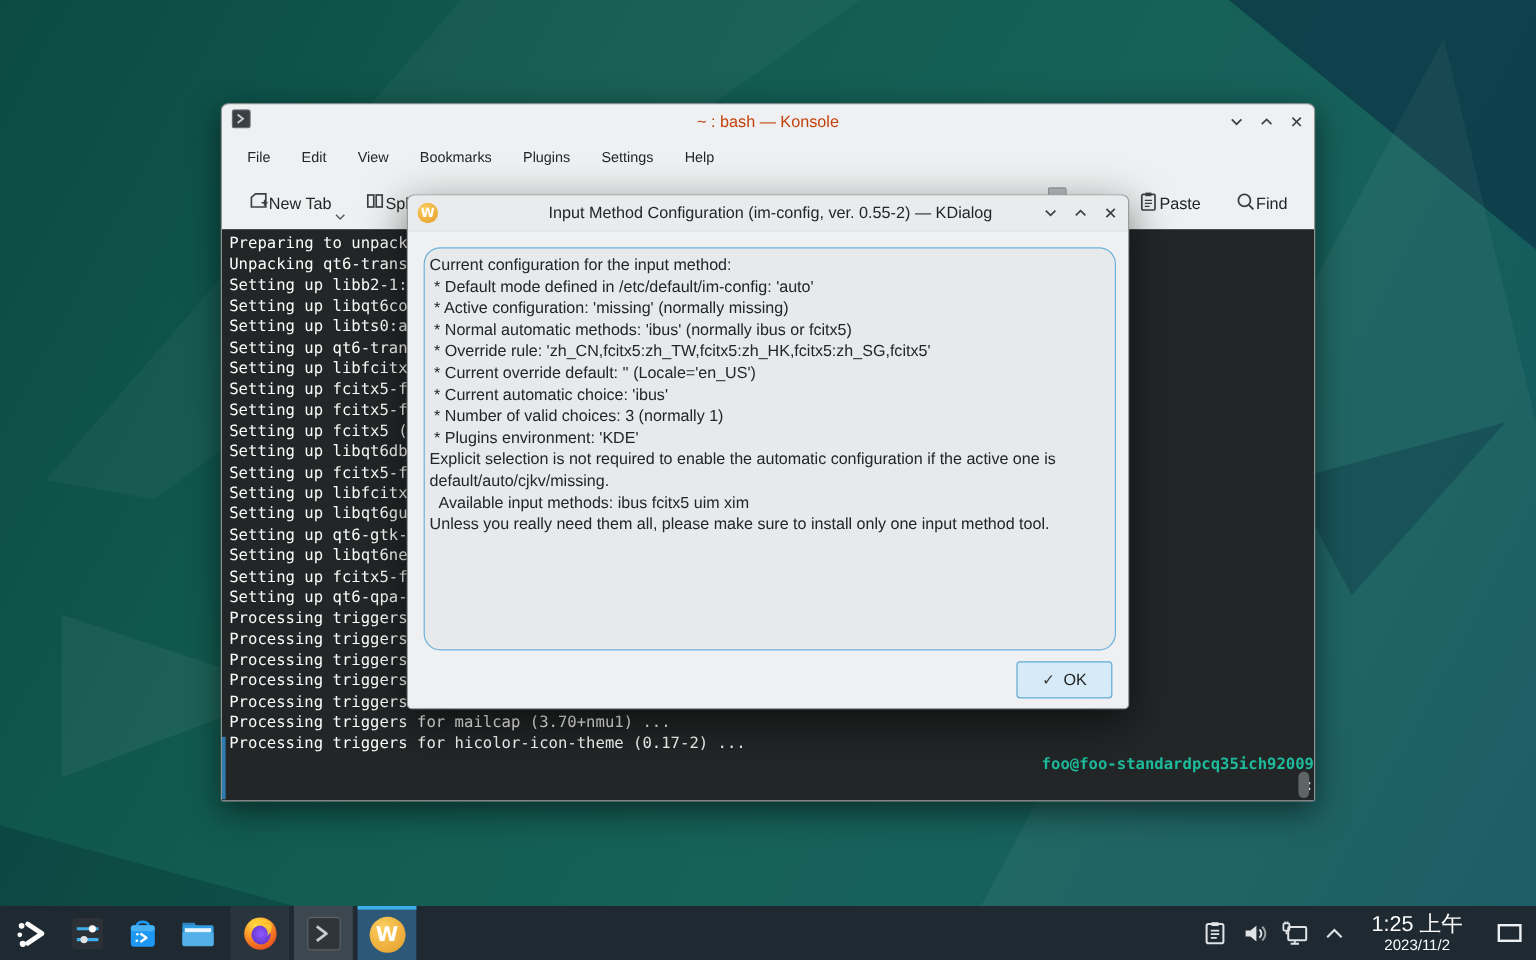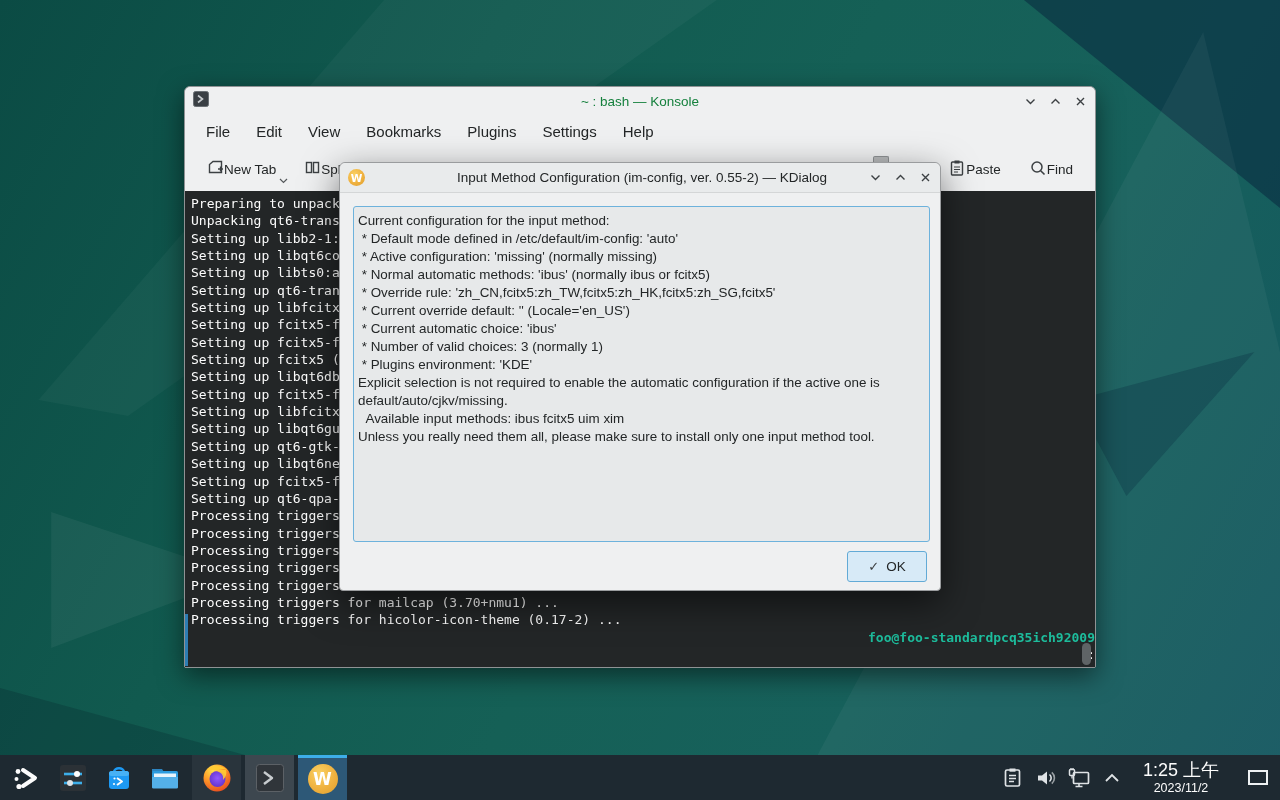--- a/index.html
+++ b/index.html
@@ -15,25 +15,25 @@
   .f4 { clip-path:polygon(4% 64%,19% 72%,4% 81%); background:rgba(255,255,255,.05); }
   .f5 { clip-path:polygon(0 86%,32% 100%,0 100%); background:rgba(0,12,30,.18); }
   .f6 { clip-path:polygon(84% 50%,98% 44%,88% 62%); background:rgba(4,30,55,.25); }
 
   
   .konsole { position:absolute; left:184px; top:86px; width:912px; height:582px;
     border:1px solid #8f9294; border-radius:6px 6px 2px 2px;
     box-shadow:0 8px 26px rgba(0,0,0,.5); background:#eff0f1; }
   .k-titlebar { position:relative; height:28px; background:#eff0f1; border-radius:6px 6px 0 0;
     display:flex; align-items:center; padding:0 8px; }
-  .k-title { position:absolute; left:0; right:0; text-align:center; font-size:13.5px; color:#15803d; }
+  .k-title { position:absolute; left:0; right:0; text-align:center; font-size:13.5px; color:#c2410c; }
   .winbtns { margin-left:auto; display:flex; gap:11px; align-items:center; z-index:2; }
   .winbtn { background:none; border:none; width:14px; height:14px; padding:0; cursor:default; display:flex; align-items:center; justify-content:center; }
   .k-menubar { height:32px; display:flex; align-items:center; padding:0 8px; background:#eff0f1; }
-  .menu-item { font-size:15px; color:#232627; padding:4px 13px; }
+  .menu-item { font-size:12px; color:#232627; padding:4px 13px; }
   .k-toolbar { height:44px; display:flex; align-items:center; padding:0 14px; background:#eff0f1; position:relative; }
   .tbtn { display:flex; align-items:center; background:none; border:none;
     font-size:13.5px; color:#232627; padding:6px 8px; position:relative; }
   .tbtn .mini-chev { position:absolute; right:-4px; bottom:-2px; }
   .tb-gap { width:12px; }
   .tb-spacer { flex:1; }
   .copy-frag { position:absolute; left:688px; top:9px; width:16px; height:8px;
     background:#b9bbbc; border:1px solid #8f9294; border-bottom:none; border-radius:2px 2px 0 0; }
 
   .k-terminal { position:relative; height:476px; background:#232627; overflow:hidden;
@@ -53,21 +53,21 @@
     box-shadow:0 12px 36px rgba(0,0,0,.55); background:#eff0f1; z-index:5; }
   .d-titlebar { position:relative; height:30px; background:#e9ebec; border-bottom:1px solid #d4d6d7;
     border-radius:6px 6px 0 0; display:flex; align-items:center; padding:0 8px; }
   .d-title { position:absolute; left:4px; right:0; text-align:center; font-size:13.5px; color:#232627; }
   .w-badge { width:17px; height:17px; border-radius:50%; z-index:2;
     background:radial-gradient(circle at 38% 32%, #fad163 0%, #efb13f 55%, #dd9e2e 100%);
     color:#fff; font-size:10.5px; font-weight:bold; display:flex; align-items:center; justify-content:center;
     font-family:"DejaVu Sans", sans-serif; }
   .d-body { position:relative; height:398px; }
   .d-textbox { position:absolute; left:13px; top:13px; width:577px; height:336px;
-    background:#e7e9ea; border:1px solid #6db2dc; border-radius:3px;
+    background:#e7e9ea; border:1px solid #6db2dc; border-radius:14px;
     font-size:13.4px; color:#232627; line-height:18px; padding:5px 4px; overflow:hidden; }
   .d-line { white-space:pre-wrap; }
   .ok-btn { position:absolute; right:13px; top:358px; width:80px; height:31px;
     background:#d7eaf7; border:1px solid #62aad6; border-radius:3px;
     font-size:13.5px; color:#232627; display:flex; align-items:center; justify-content:center; gap:7px;
     font-family:"Liberation Sans", sans-serif; }
   .ok-check { color:#3b3e40; font-size:13px; }
 
   
   .taskbar { position:absolute; left:0; bottom:0; width:1280px; height:45px; background:#1e2931;

